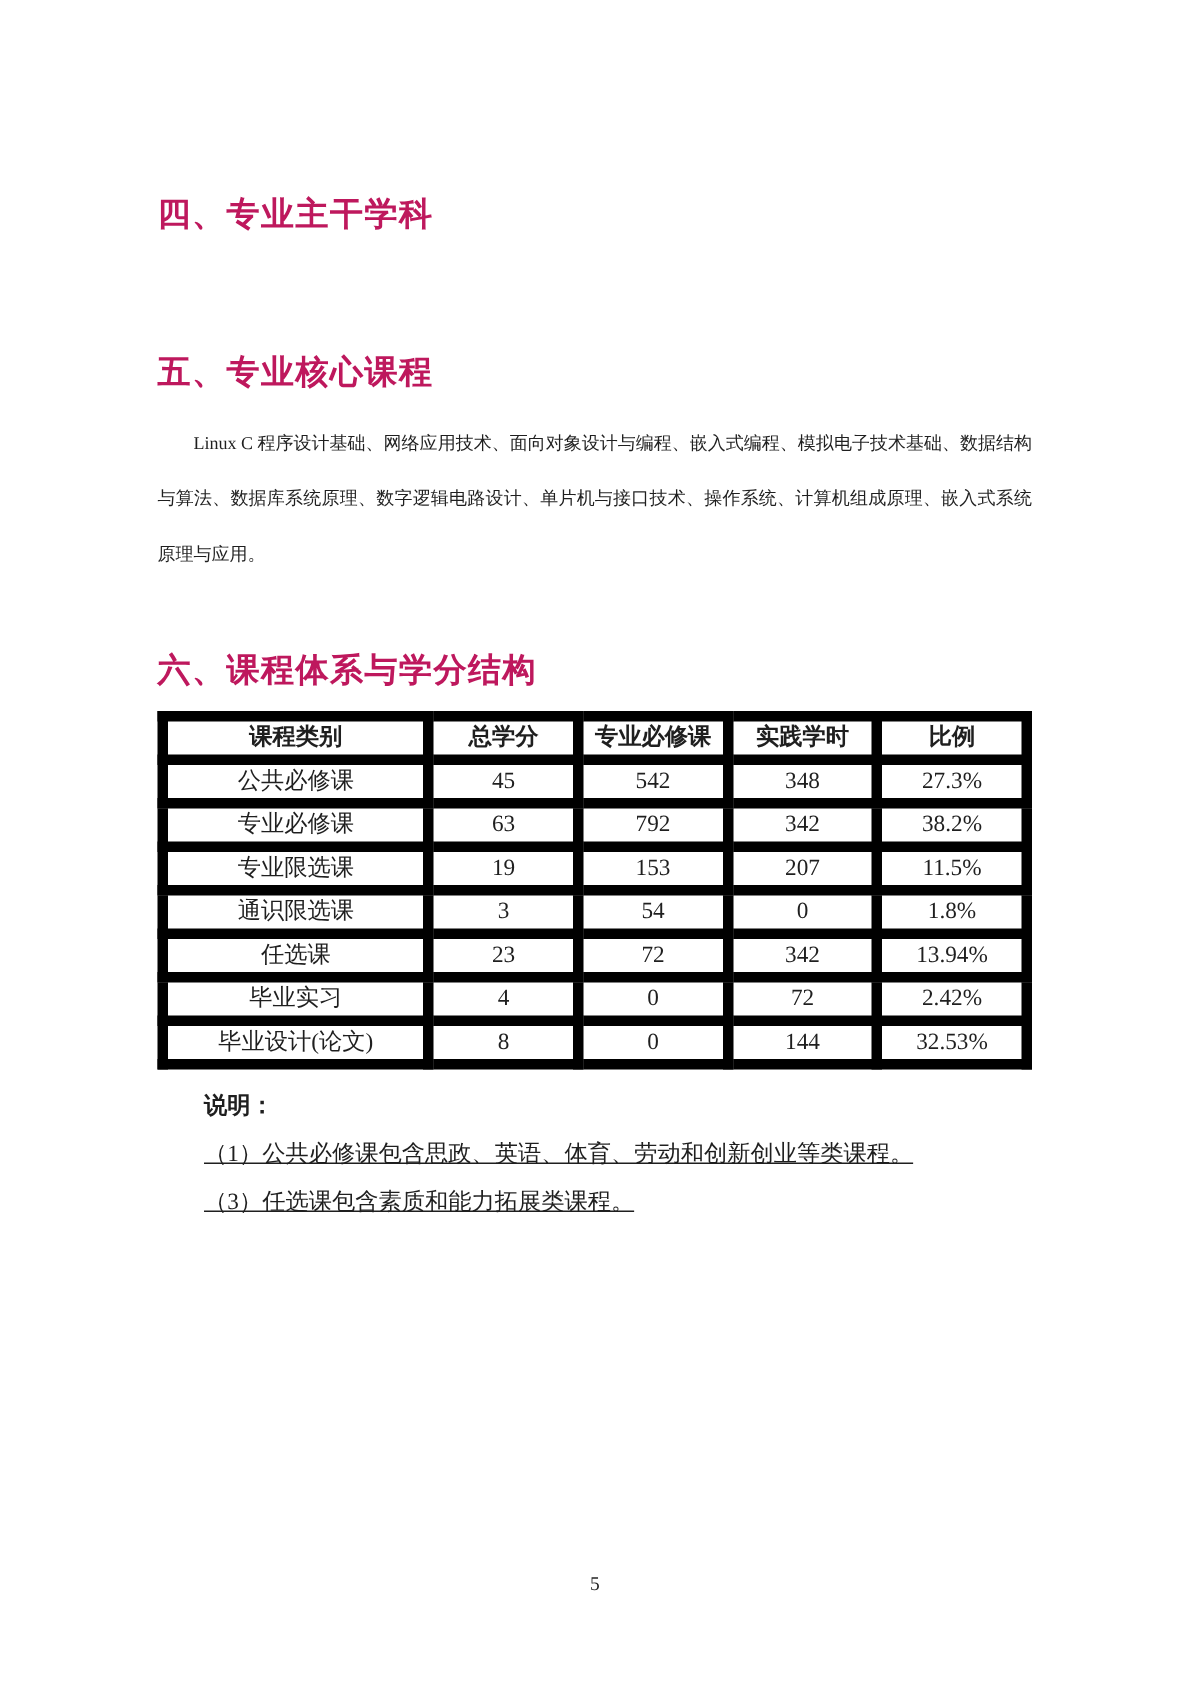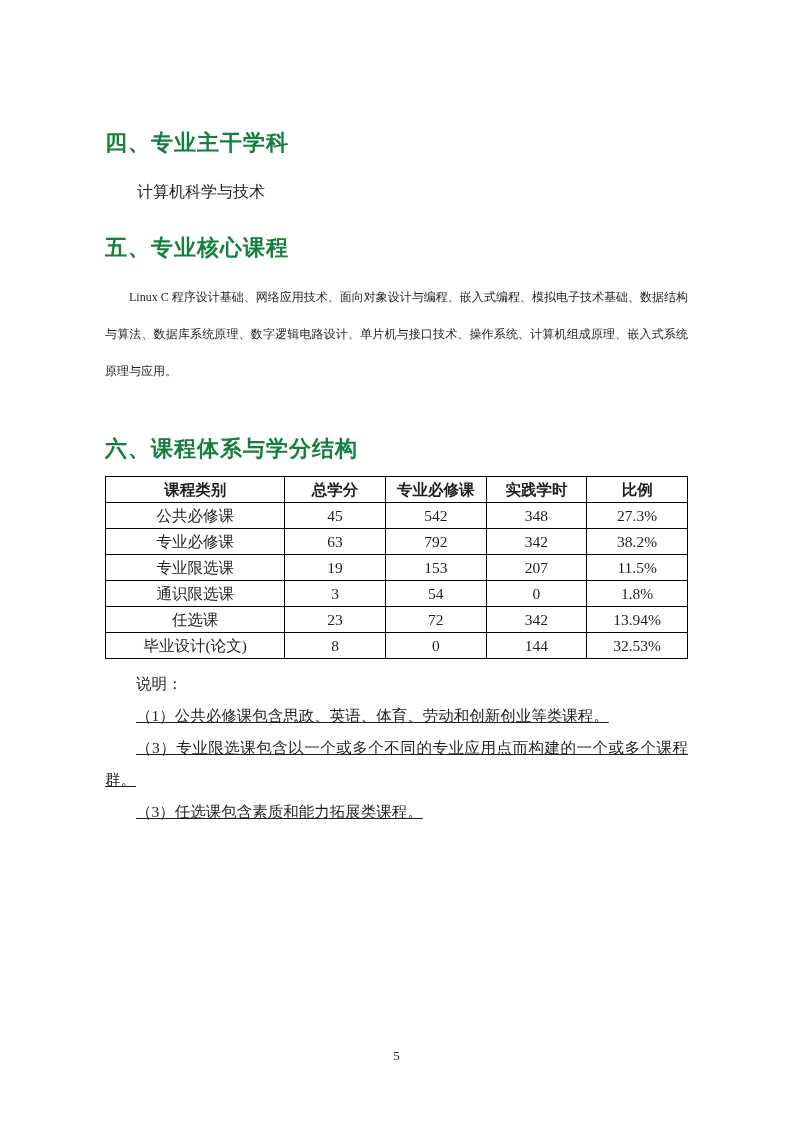--- a/index.html
+++ b/index.html
@@ -15,65 +15,66 @@
     overflow: hidden;
   }
   .content {
     padding: 128px 105px 0 105px;
   }
   .sec-heading {
     font-family: "Liberation Sans", sans-serif;
     font-weight: bold;
     font-size: 22px;
     line-height: 30px;
-    color: #15803d;
+    color: #be185d;
     letter-spacing: 1px;
   }
   .s4-content {
     margin-top: 22px;
     font-size: 16px;
     line-height: 24px;
     text-indent: 2em;
   }
-  .heading-5 { margin-top: 31px; font-family: Liberation Mono, monospace; }
+  .heading-5 { margin-top: 75px; }
   .s5-para {
     margin-top: 14px;
     font-size: 12px;
     line-height: 37px;
     text-indent: 2em;
     text-align: justify;
   }
   .heading-6 { margin-top: 44px; }
   table.credit {
     margin-top: 12px;
     width: 100%;
     border-collapse: collapse;
     table-layout: fixed;
   }
   table.credit col.c1 { width: 30.8%; }
   table.credit col.cn { width: 17.3%; }
   table.credit th, table.credit td {
-    border: 1px solid #000000;
+    border: 7px solid #000000;
     text-align: center;
     vertical-align: middle;
     height: 26px;
     font-size: 15.5px;
     line-height: 20px;
     padding: 1px 2px;
   }
   table.credit th {
     font-family: "Liberation Sans", sans-serif;
     font-weight: bold;
     font-size: 15.5px;
   }
   .notes-label {
     margin-top: 9px;
     font-size: 15.5px;
     line-height: 32px;
     text-indent: 2em;
+    font-weight: bold;
   }
   .note {
     font-size: 15.5px;
     line-height: 32px;
     text-indent: 2em;
     text-align: justify;
     text-decoration: underline;
   }
   .page-number {
     position: absolute;
@@ -86,21 +87,20 @@
   }
 </style>
 </head>
 <body>
 
 <div class="page">
   <div class="content">
 
     <h2 class="sec-heading heading-4">四、专业主干学科</h2>
 
-    <p class="s4-content">计算机科学与技术</p>
 
     <h2 class="sec-heading heading-5">五、专业核心课程</h2>
 
     <p class="s5-para">Linux C 程序设计基础、网络应用技术、面向对象设计与编程、嵌入式编程、模拟电子技术基础、数据结构与算法、数据库系统原理、数字逻辑电路设计、单片机与接口技术、操作系统、计算机组成原理、嵌入式系统原理与应用。</p>
 
     <h2 class="sec-heading heading-6">六、课程体系与学分结构</h2>
 
     <table class="credit">
       <colgroup>
         <col class="c1">
@@ -148,33 +148,39 @@
             <td>1.8%</td>
           </tr>
           <tr>
             <td>任选课</td>
             <td>23</td>
             <td>72</td>
             <td>342</td>
             <td>13.94%</td>
           </tr>
           <tr>
+            <td>毕业实习</td>
+            <td>4</td>
+            <td>0</td>
+            <td>72</td>
+            <td>2.42%</td>
+          </tr>
+          <tr>
             <td>毕业设计(论文)</td>
             <td>8</td>
             <td>0</td>
             <td>144</td>
             <td>32.53%</td>
           </tr>
         </tbody>
     </table>
 
     <p class="notes-label">说明：</p>
 
     <div>
         <p class="note">（1）公共必修课包含思政、英语、体育、劳动和创新创业等类课程。</p>
-        <p class="note">（3）专业限选课包含以一个或多个不同的专业应用点而构建的一个或多个课程群。</p>
         <p class="note">（3）任选课包含素质和能力拓展类课程。</p>
       </div>
 
   </div>
 
   <div class="page-number">5</div>
 </div>
 
 </body></html>

